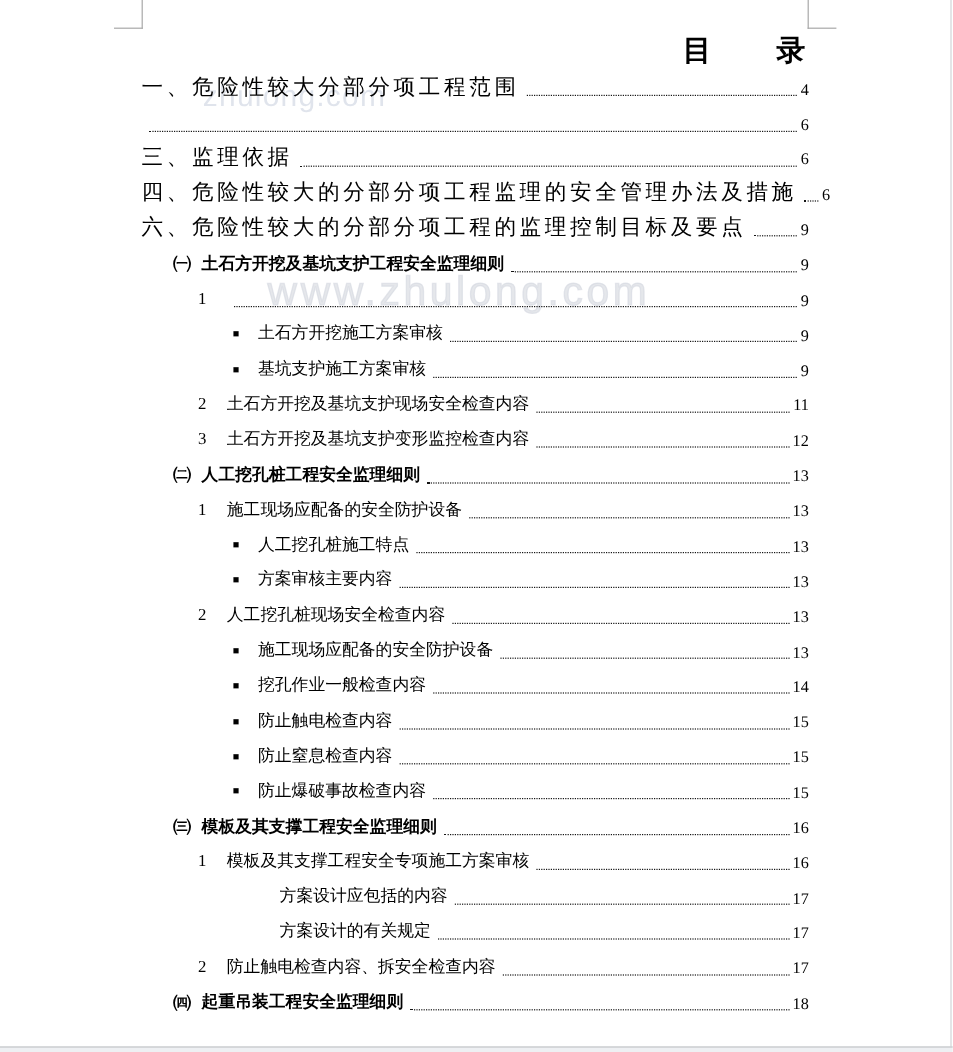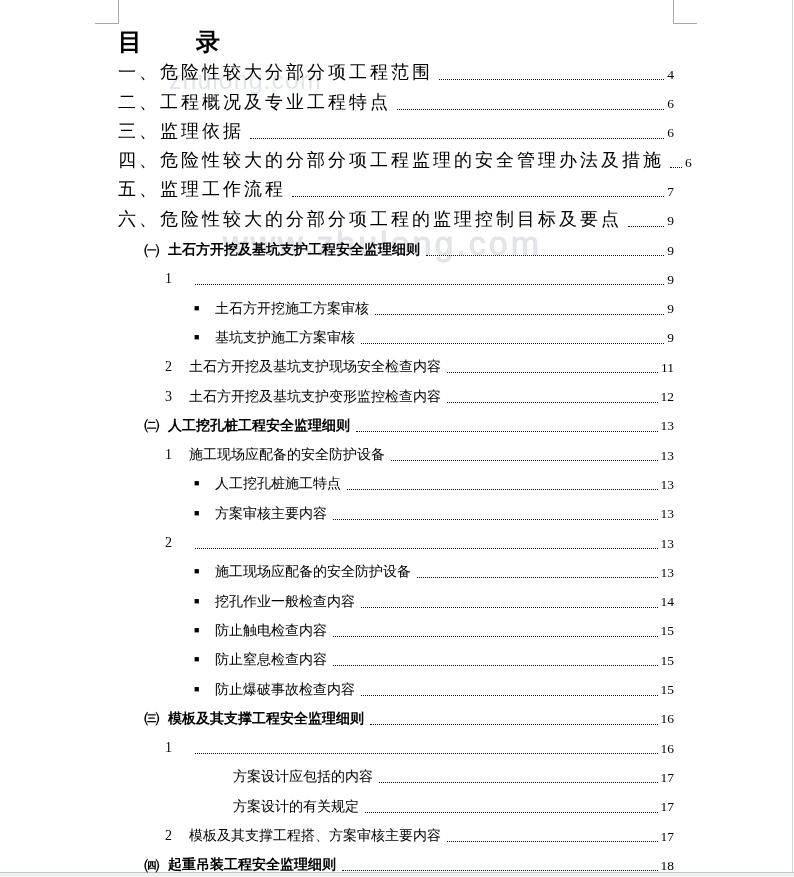--- a/index.html
+++ b/index.html
@@ -21,21 +21,21 @@
                  background:#eef0f3; border-top:1px solid #c3c5c9; }
 
   
   .watermark { position:absolute; z-index:1; pointer-events:none; white-space:nowrap;
                font-family:"Liberation Sans","DejaVu Sans",sans-serif; font-weight:normal;margin-left:23px; }
   .wm-small { left:146px; top:66px; font-size:25px; color:rgba(173,184,205,0.38); letter-spacing:1px; }
   .wm-large { left:200px; top:224px; font-size:34px; color:rgba(198,202,211,0.45);
               letter-spacing:3px; -webkit-text-stroke:1px rgba(210,214,222,0.55); }
 
   .title { position:absolute; z-index:2; left:118px; width:555px; top:26px;
-           text-align:left; font-size:24px; font-weight:bold; white-space:pre;
+           text-align:right; font-size:24px; font-weight:bold; white-space:pre;
            letter-spacing:2px; }
 
   .toc { position:absolute; z-index:2; left:118px; top:58px; width:556px; }
 
   .row { display:flex; align-items:flex-end; height:29.3px; padding-bottom:6px;
          white-space:nowrap; line-height:1; }
   .row .label  { font-size:14px; }
   .row .marker { display:inline-block; flex:0 0 auto; font-size:15.5px; }
   .row .leader { flex:1 1 auto; height:0; border-bottom:1.6px dotted #151515;
                  margin:0 3px 1px 6px; min-width:12px; }
@@ -66,38 +66,32 @@
 
   <div class="title">目　　录</div>
 
   <div class="toc" id="toc">
       <div class="row level-0">
         <span class="label">一、危险性较大分部分项工程范围</span>
         <div class="leader"></div>
         <span class="pagenum">4</span>
       </div>
       <div class="row level-0">
-        <span class="label">二、工程概况及专业工程特点</span>
         <div class="leader"></div>
         <span class="pagenum">6</span>
       </div>
       <div class="row level-0">
         <span class="label">三、监理依据</span>
         <div class="leader"></div>
         <span class="pagenum">6</span>
       </div>
       <div class="row level-0">
         <span class="label">四、危险性较大的分部分项工程监理的安全管理办法及措施</span>
         <div class="leader"></div>
         <span class="pagenum">6</span>
-      </div>
-      <div class="row level-0">
-        <span class="label">五、监理工作流程</span>
-        <div class="leader"></div>
-        <span class="pagenum">7</span>
       </div>
       <div class="row level-0">
         <span class="label">六、危险性较大的分部分项工程的监理控制目标及要点</span>
         <div class="leader"></div>
         <span class="pagenum">9</span>
       </div>
       <div class="row level-1">
         <span class="marker">㈠</span>
         <span class="label">土石方开挖及基坑支护工程安全监理细则</span>
         <div class="leader"></div>
@@ -151,20 +145,21 @@
         <span class="pagenum">13</span>
       </div>
       <div class="row level-3">
         <span class="marker">■</span>
         <span class="label">方案审核主要内容</span>
         <div class="leader"></div>
         <span class="pagenum">13</span>
       </div>
       <div class="row level-2">
         <span class="marker">2</span>
+        <span class="label">人工挖孔桩现场安全检查内容</span>
         <div class="leader"></div>
         <span class="pagenum">13</span>
       </div>
       <div class="row level-3">
         <span class="marker">■</span>
         <span class="label">施工现场应配备的安全防护设备</span>
         <div class="leader"></div>
         <span class="pagenum">13</span>
       </div>
       <div class="row level-3">
@@ -192,36 +187,37 @@
         <span class="pagenum">15</span>
       </div>
       <div class="row level-1">
         <span class="marker">㈢</span>
         <span class="label">模板及其支撑工程安全监理细则</span>
         <div class="leader"></div>
         <span class="pagenum">16</span>
       </div>
       <div class="row level-2">
         <span class="marker">1</span>
+        <span class="label">模板及其支撑工程安全专项施工方案审核</span>
         <div class="leader"></div>
         <span class="pagenum">16</span>
       </div>
       <div class="row level-4">
         <span class="label">方案设计应包括的内容</span>
         <div class="leader"></div>
         <span class="pagenum">17</span>
       </div>
       <div class="row level-4">
         <span class="label">方案设计的有关规定</span>
         <div class="leader"></div>
         <span class="pagenum">17</span>
       </div>
       <div class="row level-2">
         <span class="marker">2</span>
-        <span class="label">模板及其支撑工程搭、方案审核主要内容</span>
+        <span class="label">防止触电检查内容、拆安全检查内容</span>
         <div class="leader"></div>
         <span class="pagenum">17</span>
       </div>
       <div class="row level-1">
         <span class="marker">㈣</span>
         <span class="label">起重吊装工程安全监理细则</span>
         <div class="leader"></div>
         <span class="pagenum">18</span>
       </div>
     </div>

